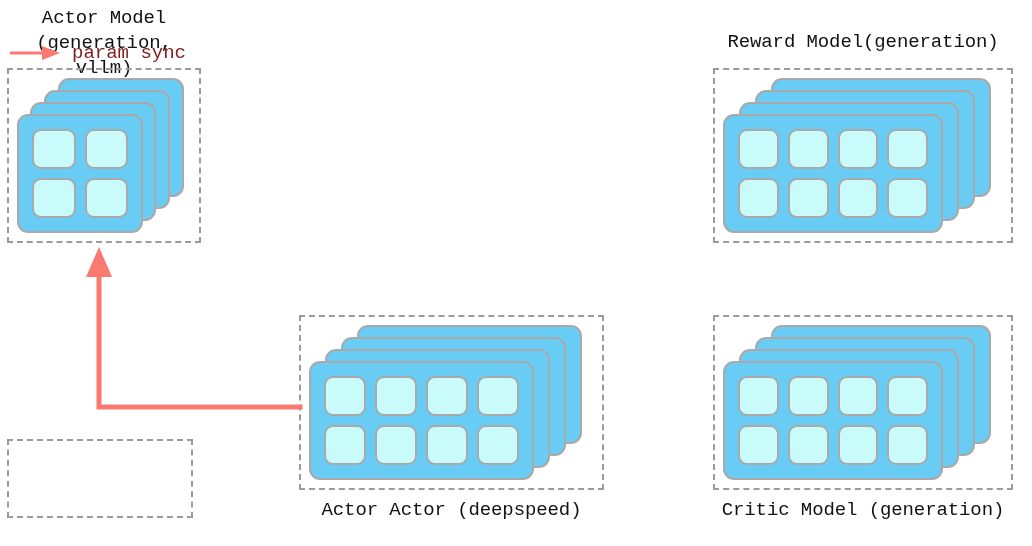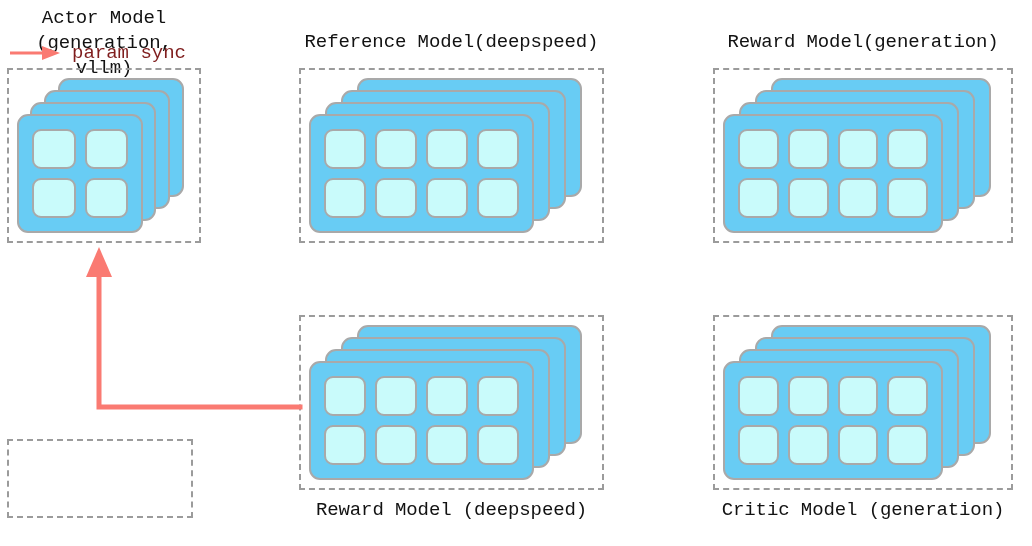--- a/index.html
+++ b/index.html
@@ -131,81 +131,61 @@
         <div class="card front g2x2" style="left:8px; top:44px; width:126px; height:119px;">
           <div class="cell"></div>
           <div class="cell"></div>
           <div class="cell"></div>
           <div class="cell"></div>
         </div>
       </div>
     </div>
   </div>
 
-  <div class="group" style="left:299px; top:0px; width:305px; height:243px;">
-    <div class="group-title" style="top:30px;">Reference Model(deepspeed)</div>
-    <div class="dashbox" style="left:0px; top:68px; width:305px; height:175px;">
+
+  <div class="group" style="left:713px; top:0px; width:300px; height:243px;">
+    <div class="group-title" style="top:30px;">Reward Model(generation)</div>
+    <div class="dashbox" style="left:0px; top:68px; width:300px; height:175px;">
+      <div class="stack">
+        <div class="card" style="left:56px; top:8px; width:220px; height:119px;"></div>
+        <div class="card" style="left:40px; top:20px; width:220px; height:119px;"></div>
+        <div class="card" style="left:24px; top:32px; width:220px; height:119px;"></div>
+        <div class="card front g4x2" style="left:8px; top:44px; width:220px; height:119px;">
+          <div class="cell"></div>
+          <div class="cell"></div>
+          <div class="cell"></div>
+          <div class="cell"></div>
+          <div class="cell"></div>
+          <div class="cell"></div>
+          <div class="cell"></div>
+          <div class="cell"></div>
+        </div>
+      </div>
+    </div>
+  </div>
+
+  <div class="group" style="left:299px; top:315px; width:305px; height:231px;">
+    <div class="dashbox" style="left:0px; top:0px; width:305px; height:175px;">
       <div class="stack">
         <div class="card" style="left:56px; top:8px; width:225px; height:119px;"></div>
         <div class="card" style="left:40px; top:20px; width:225px; height:119px;"></div>
         <div class="card" style="left:24px; top:32px; width:225px; height:119px;"></div>
         <div class="card front g4x2" style="left:8px; top:44px; width:225px; height:119px;">
           <div class="cell"></div>
           <div class="cell"></div>
           <div class="cell"></div>
           <div class="cell"></div>
           <div class="cell"></div>
           <div class="cell"></div>
           <div class="cell"></div>
           <div class="cell"></div>
         </div>
       </div>
     </div>
-  </div>
-
-  <div class="group" style="left:713px; top:0px; width:300px; height:243px;">
-    <div class="group-title" style="top:30px;">Reward Model(generation)</div>
-    <div class="dashbox" style="left:0px; top:68px; width:300px; height:175px;">
-      <div class="stack">
-        <div class="card" style="left:56px; top:8px; width:220px; height:119px;"></div>
-        <div class="card" style="left:40px; top:20px; width:220px; height:119px;"></div>
-        <div class="card" style="left:24px; top:32px; width:220px; height:119px;"></div>
-        <div class="card front g4x2" style="left:8px; top:44px; width:220px; height:119px;">
-          <div class="cell"></div>
-          <div class="cell"></div>
-          <div class="cell"></div>
-          <div class="cell"></div>
-          <div class="cell"></div>
-          <div class="cell"></div>
-          <div class="cell"></div>
-          <div class="cell"></div>
-        </div>
-      </div>
-    </div>
-  </div>
-
-  <div class="group" style="left:299px; top:315px; width:305px; height:231px;">
-    <div class="dashbox" style="left:0px; top:0px; width:305px; height:175px;">
-      <div class="stack">
-        <div class="card" style="left:56px; top:8px; width:225px; height:119px;"></div>
-        <div class="card" style="left:40px; top:20px; width:225px; height:119px;"></div>
-        <div class="card" style="left:24px; top:32px; width:225px; height:119px;"></div>
-        <div class="card front g4x2" style="left:8px; top:44px; width:225px; height:119px;">
-          <div class="cell"></div>
-          <div class="cell"></div>
-          <div class="cell"></div>
-          <div class="cell"></div>
-          <div class="cell"></div>
-          <div class="cell"></div>
-          <div class="cell"></div>
-          <div class="cell"></div>
-        </div>
-      </div>
-    </div>
-    <div class="group-title" style="top:183px;">Reward Model (deepspeed)</div>
+    <div class="group-title" style="top:183px;">Actor Actor (deepspeed)</div>
   </div>
 
   <div class="group" style="left:713px; top:315px; width:300px; height:231px;">
     <div class="dashbox" style="left:0px; top:0px; width:300px; height:175px;">
       <div class="stack">
         <div class="card" style="left:56px; top:8px; width:220px; height:119px;"></div>
         <div class="card" style="left:40px; top:20px; width:220px; height:119px;"></div>
         <div class="card" style="left:24px; top:32px; width:220px; height:119px;"></div>
         <div class="card front g4x2" style="left:8px; top:44px; width:220px; height:119px;">
           <div class="cell"></div>

